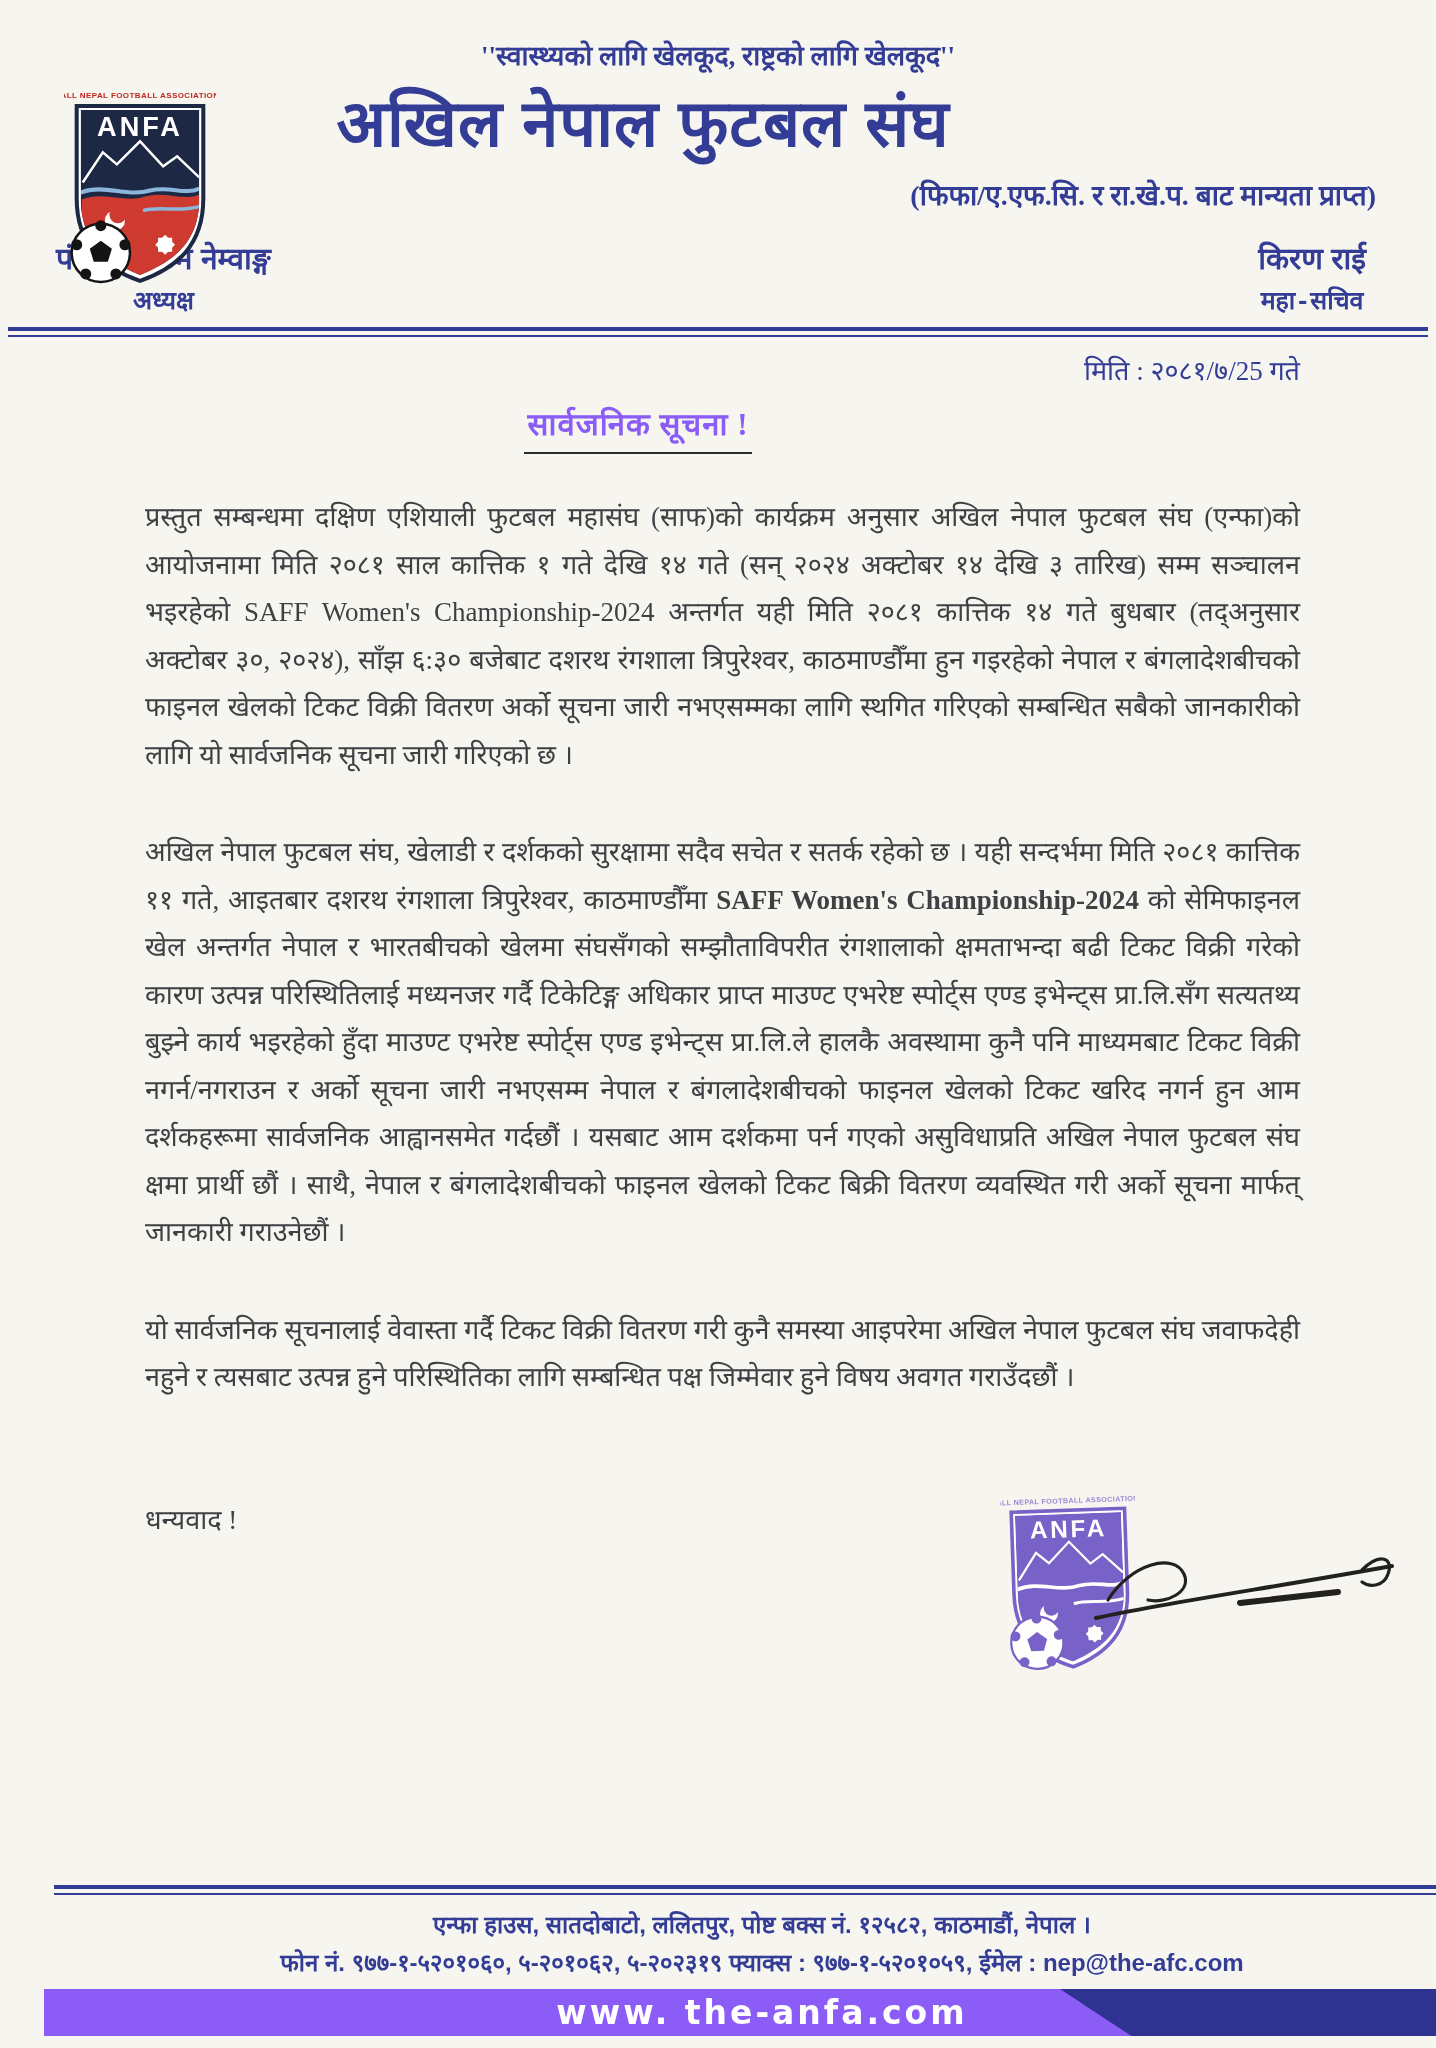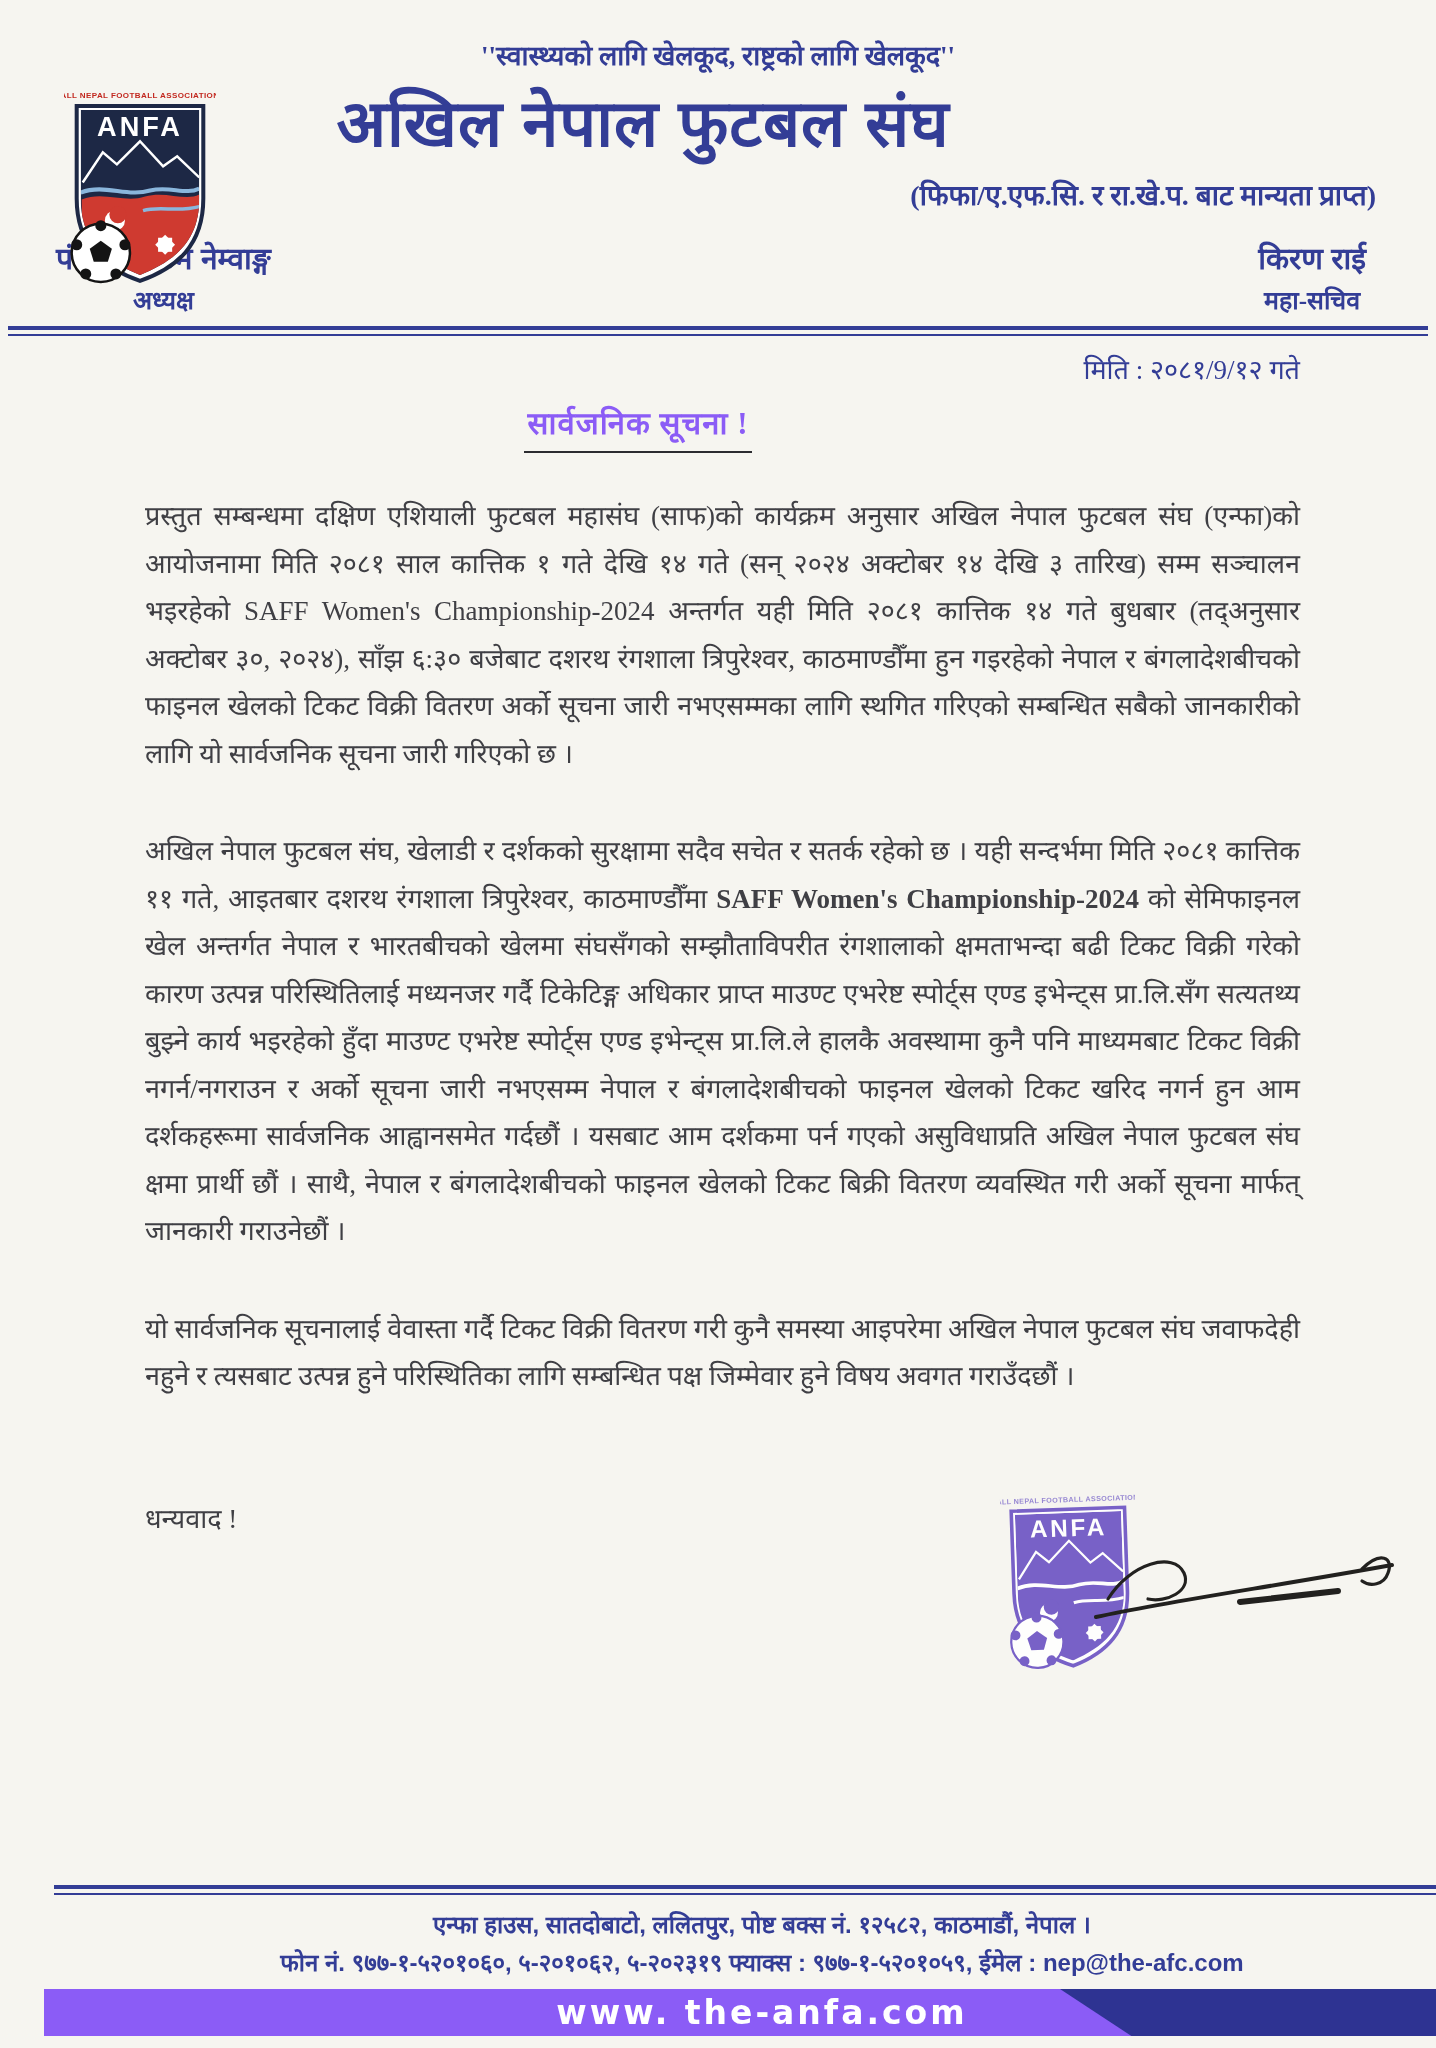--- a/index.html
+++ b/index.html
@@ -22,21 +22,21 @@
     font-family:"Liberation Sans", sans-serif; font-weight:bold;
     font-size:65px; color:#333d96; letter-spacing:1px;
   }
   .affiliation {
     margin-top:10px; text-align:right; padding-right:60px;
     font-weight:bold; font-size:28px; color:#333d96;
   }
   .officers { display:flex; justify-content:space-between; margin-top:24px; padding:0 70px 0 56px; }
   .officer { text-align:center; }
   .officer-name { font-family:"Liberation Sans", sans-serif; font-weight:bold; font-size:30px; color:#333d96; }
-  .officer-title { font-family:Liberation Serif, serif; font-weight:bold; font-size:25px; color:#333d96; margin-top:4px; }
+  .officer-title { font-family:Liberation Mono, monospace; font-weight:bold; font-size:25px; color:#333d96; margin-top:4px; }
   .rule { height:4px; border-top:4px solid #333d96; border-bottom:2px solid #333d96; margin:0 8px; }
   .rule-header { margin-top:10px; }
   
   .date-line { margin-top:14px; padding-right:136px; text-align:right; font-size:27px; color:#333d96; }
   .heading-wrap { margin-top:14px; text-align:center; padding-right:160px; }
   .heading {
     display:inline-block; font-size:31px; font-weight:600; color:#8b5cf6;
     border-bottom:2px solid #2c2c30; padding:0 4px 8px; letter-spacing:1px;
   }
   .content { margin-top:40px; padding:0 136px 0 145px; }
@@ -125,21 +125,21 @@
       <div class="officer-title">अध्यक्ष</div>
     </div>
     <div class="officer">
       <div class="officer-name">किरण राई</div>
       <div class="officer-title">महा-सचिव</div>
     </div>
   </div>
 
   <div class="rule rule-header"></div>
 
-  <div class="date-line">मिति : २०८१/9/१२ गते</div>
+  <div class="date-line">मिति : २०८१/७/25 गते</div>
 
   <div class="heading-wrap">
     <span class="heading">सार्वजनिक सूचना !</span>
   </div>
 
   <div class="content">
     <p>प्रस्तुत सम्बन्धमा दक्षिण एशियाली फुटबल महासंघ (साफ)को कार्यक्रम अनुसार अखिल नेपाल फुटबल संघ (एन्फा)को आयोजनामा मिति २०८१ साल कात्तिक १ गते देखि १४ गते (सन् २०२४ अक्टोबर १४ देखि ३ तारिख) सम्म सञ्चालन भइरहेको SAFF Women's Championship-2024 अन्तर्गत यही मिति २०८१ कात्तिक १४ गते बुधबार (तद्अनुसार अक्टोबर ३०, २०२४), साँझ ६:३० बजेबाट दशरथ रंगशाला त्रिपुरेश्वर, काठमाण्डौँमा हुन गइरहेको नेपाल र बंगलादेशबीचको फाइनल खेलको टिकट विक्री वितरण अर्को सूचना जारी नभएसम्मका लागि स्थगित गरिएको सम्बन्धित सबैको जानकारीको लागि यो सार्वजनिक सूचना जारी गरिएको छ ।</p>
     <p><span>अखिल नेपाल फुटबल संघ, खेलाडी र दर्शकको सुरक्षामा सदैव सचेत र सतर्क रहेको छ । यही सन्दर्भमा मिति २०८१ कात्तिक ११ गते, आइतबार दशरथ रंगशाला त्रिपुरेश्वर, काठमाण्डौँमा </span><b>SAFF Women's Championship-2024</b><span> को सेमिफाइनल खेल अन्तर्गत नेपाल र भारतबीचको खेलमा संघसँगको सम्झौताविपरीत रंगशालाको क्षमताभन्दा बढी टिकट विक्री गरेको कारण उत्पन्न परिस्थितिलाई मध्यनजर गर्दै टिकेटिङ्ग अधिकार प्राप्त माउण्ट एभरेष्ट स्पोर्ट्स एण्ड इभेन्ट्स प्रा.लि.सँग सत्यतथ्य बुझ्ने कार्य भइरहेको हुँदा माउण्ट एभरेष्ट स्पोर्ट्स एण्ड इभेन्ट्स प्रा.लि.ले हालकै अवस्थामा कुनै पनि माध्यमबाट टिकट विक्री नगर्न/नगराउन र अर्को सूचना जारी नभएसम्म नेपाल र बंगलादेशबीचको फाइनल खेलको टिकट खरिद नगर्न हुन आम दर्शकहरूमा सार्वजनिक आह्वानसमेत गर्दछौं । यसबाट आम दर्शकमा पर्न गएको असुविधाप्रति अखिल नेपाल फुटबल संघ क्षमा प्रार्थी छौं । साथै, नेपाल र बंगलादेशबीचको फाइनल खेलको टिकट बिक्री वितरण व्यवस्थित गरी अर्को सूचना मार्फत् जानकारी गराउनेछौं ।</span></p>
     <p>यो सार्वजनिक सूचनालाई वेवास्ता गर्दै टिकट विक्री वितरण गरी कुनै समस्या आइपरेमा अखिल नेपाल फुटबल संघ जवाफदेही नहुने र त्यसबाट उत्पन्न हुने परिस्थितिका लागि सम्बन्धित पक्ष जिम्मेवार हुने विषय अवगत गराउँदछौं ।</p>
 

